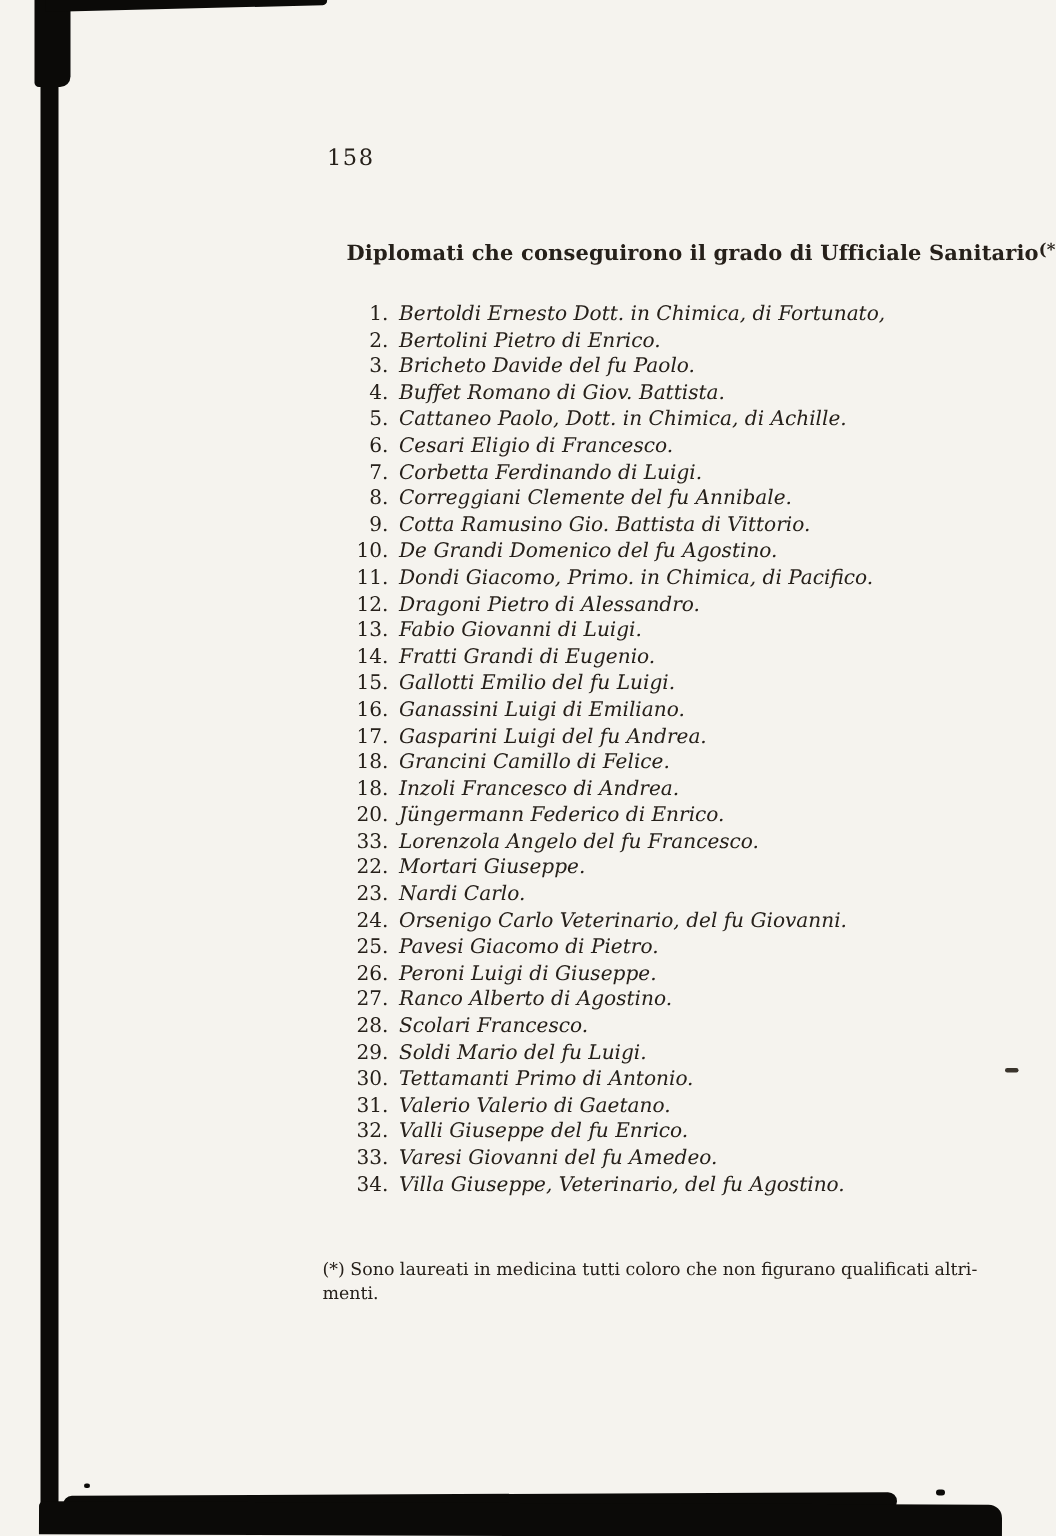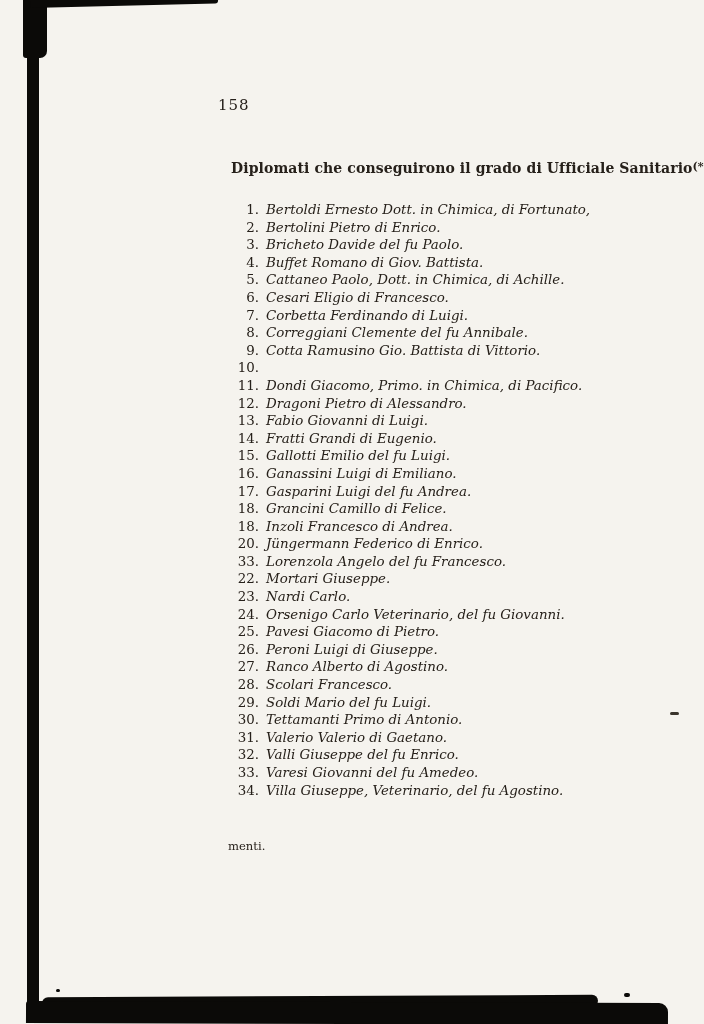--- a/index.html
+++ b/index.html
@@ -83,21 +83,21 @@
     flex: 0 0 auto;
   }
   .entry .txt { flex: 1; white-space: nowrap; font-style: italic; }
 
   .footnote {
     position: absolute; left: 215px; top: 839px;
     width: 450px;
     font-size: 11.6px;
     line-height: 15.5px;
   }
-  .footnote .line2 { margin-left: 13px; }
+  .footnote .line2 { }
 </style>
 </head>
 <body>
 
 <div class="edge-left"></div>
 <div class="edge-left-top"></div>
 <div class="edge-top"></div>
 <div class="edge-bottom-rag"></div>
 <div class="edge-bottom-main"></div>
 <div class="speck-a"></div>
@@ -142,20 +142,21 @@
     <div class="entry">
       <span class="num">8.</span>
       <span class="txt">Correggiani Clemente del fu Annibale.</span>
     </div>
     <div class="entry">
       <span class="num">9.</span>
       <span class="txt">Cotta Ramusino Gio. Battista di Vittorio.</span>
     </div>
     <div class="entry">
       <span class="num">10.</span>
+      <span class="txt">De Grandi Domenico del fu Agostino.</span>
     </div>
     <div class="entry">
       <span class="num">11.</span>
       <span class="txt">Dondi Giacomo, Primo. in Chimica, di Pacifico.</span>
     </div>
     <div class="entry">
       <span class="num">12.</span>
       <span class="txt">Dragoni Pietro di Alessandro.</span>
     </div>
     <div class="entry">
@@ -242,14 +243,15 @@
       <span class="num">33.</span>
       <span class="txt">Varesi Giovanni del fu Amedeo.</span>
     </div>
     <div class="entry">
       <span class="num">34.</span>
       <span class="txt">Villa Giuseppe, Veterinario, del fu Agostino.</span>
     </div>
   </div>
 
 <div class="footnote">
+  <div class="line1">(*) Sono laureati in medicina tutti coloro che non figurano qualificati altri-</div>
   <div class="line2">menti.</div>
 </div>
 
 </body></html>

